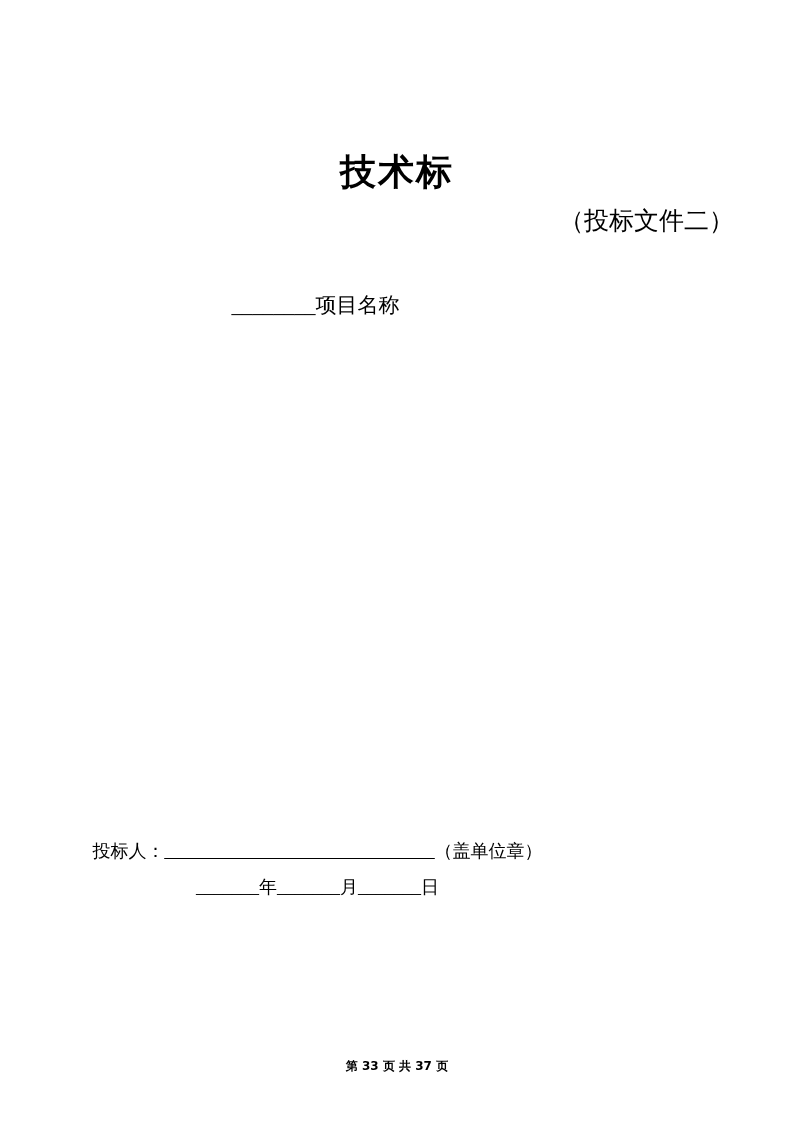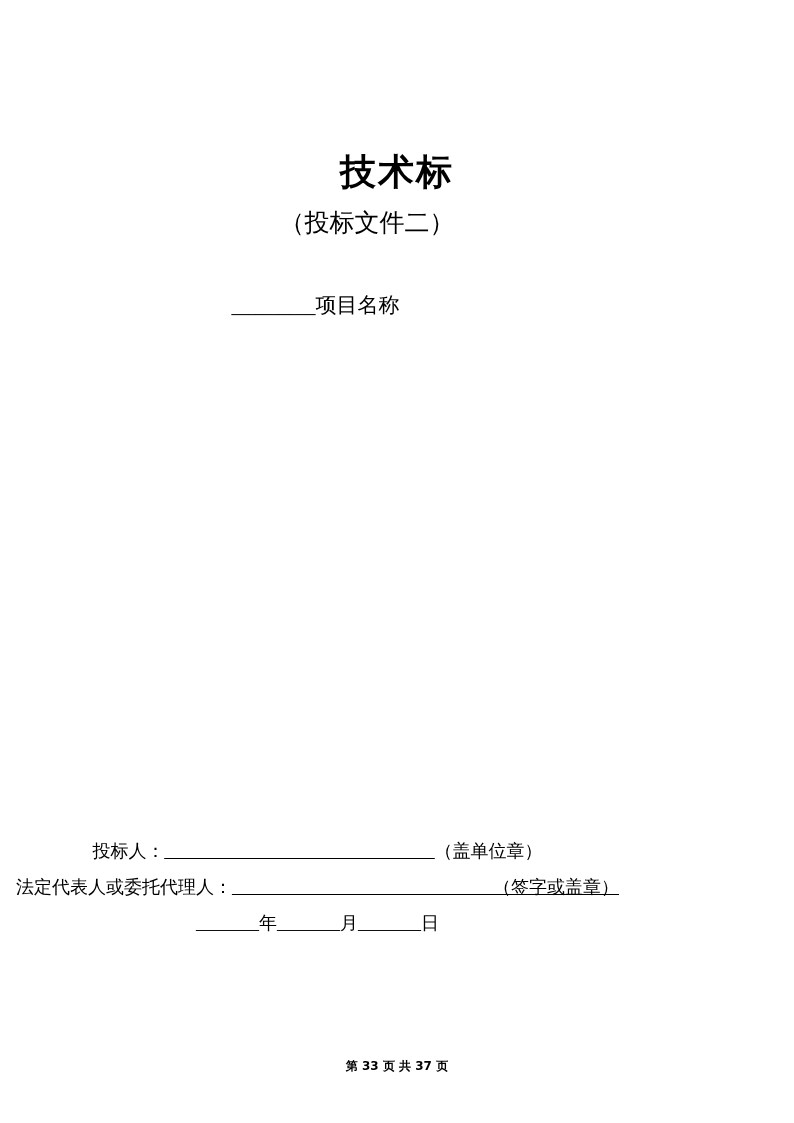--- a/index.html
+++ b/index.html
@@ -35,23 +35,24 @@
     font-size: 36px;
     letter-spacing: 2px;
     line-height: 1.2;
   }
 
   .doc-subtitle {
     position: absolute;
     top: 207px;
     left: 0;
     width: 734px;
-    text-align: center;
+    text-align: right;
     font-size: 25px;
     line-height: 1.3;
+    font-family: Liberation Mono, monospace;
   }
 
   .project-line {
     position: absolute;
     top: 292px;
     left: 0;
     width: 631px;
     text-align: center;
     font-size: 21px;
     line-height: 1.3;
@@ -108,21 +109,20 @@
   <div class="doc-title">技术标</div>
 
   <div class="doc-subtitle">（投标文件二）</div>
 
   <div class="project-line">________项目名称</div>
 
   <div class="sig-block">
 
     <div class="sig-line row1"><span>投标人：</span><span class="underline-seg">______________________________</span><span>（盖单位章）</span></div>
 
-    <div class="sig-line row2"><span>法定代表人或委托代理人：</span><span class="underline-seg">_____________________________</span><span class="underline-seg">（签字或盖章）</span></div>
 
     <div class="sig-line row3"><span>_______年_______月_______日</span></div>
 
   </div>
 
   <div class="footer">第 33 页 共 37 页</div>
 
 </div>
 
 </body></html>

